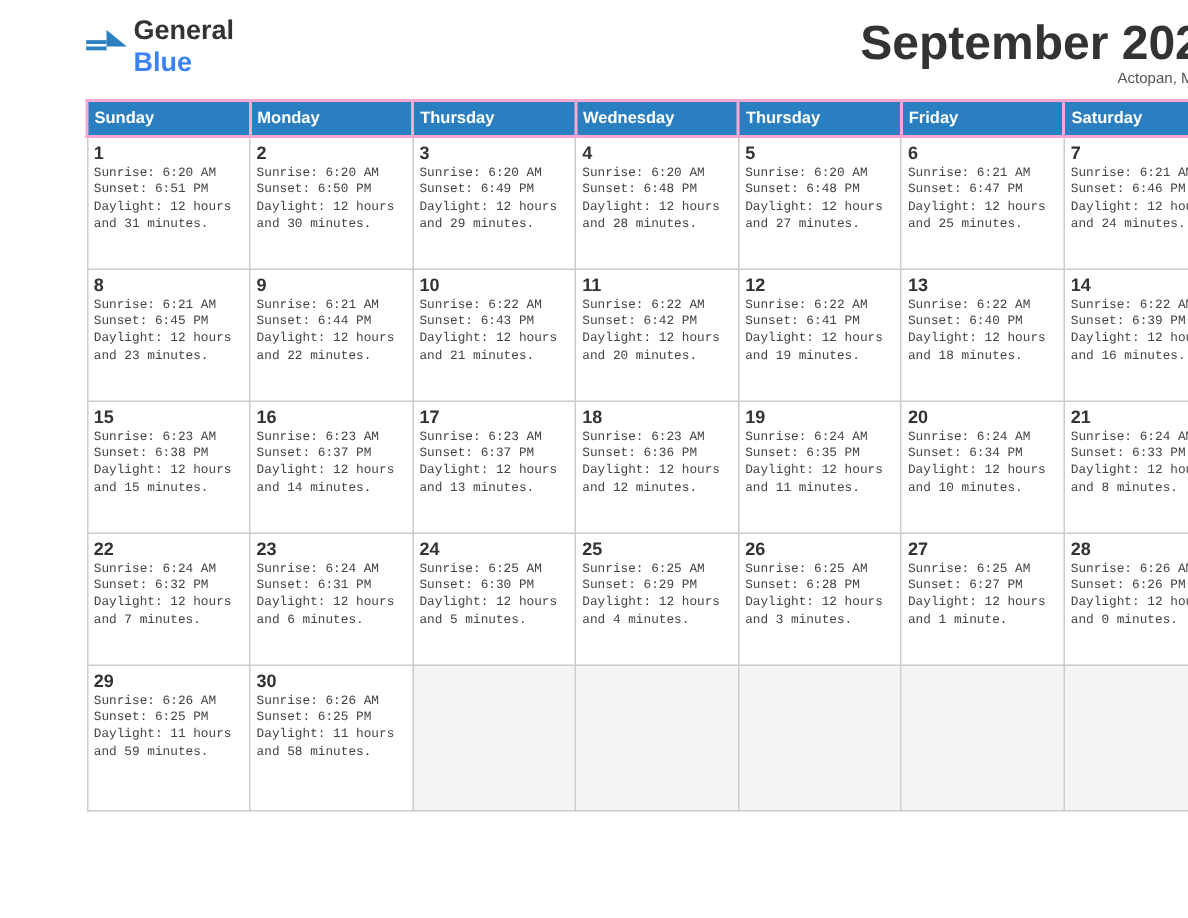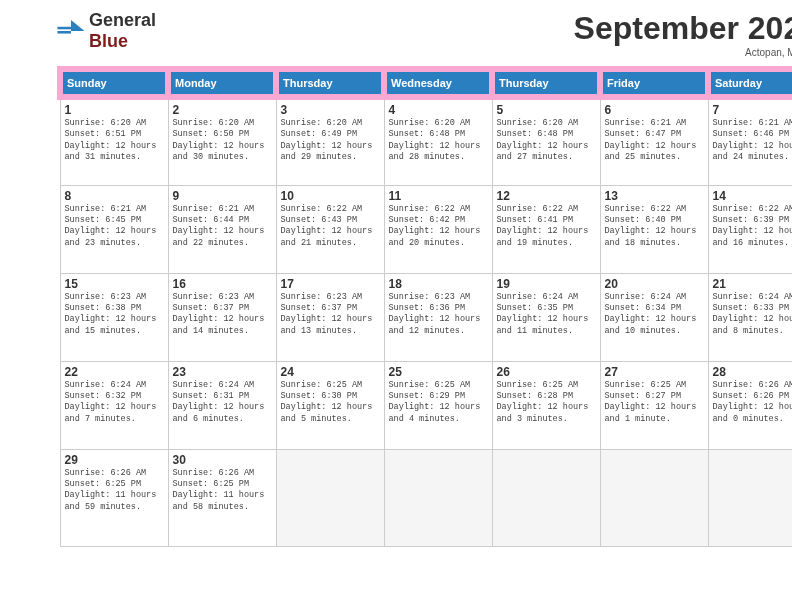--- a/index.html
+++ b/index.html
@@ -28,21 +28,21 @@
       gap: 4px;
     }
     .logo-text-general {
       font-size: 18px;
       font-weight: bold;
       color: #333;
     }
     .logo-text-blue {
       font-size: 18px;
       font-weight: bold;
-      color: #7f1d1d;
+      color: #3b82f6;
     }
     .logo-icon {
       width: 28px;
       height: 22px;
     }
     .title-block {
       text-align: right;
     }
     .month-title {
       font-size: 32px;
@@ -58,21 +58,21 @@
       border-collapse: collapse;
       table-layout: fixed;
     }
     th {
       background-color: #2a7fc1;
       color: white;
       font-size: 11px;
       font-weight: bold;
       padding: 5px 4px;
       text-align: left;
-      border: 6px solid #f9a8d4;
+      border: 2px solid #f9a8d4;
     }
     td {
       border: 1px solid #ccc;
       vertical-align: top;
       padding: 3px 4px;
       height: 88px;
       width: 14.28%;
       background: #fff;
     }
     td.empty {

